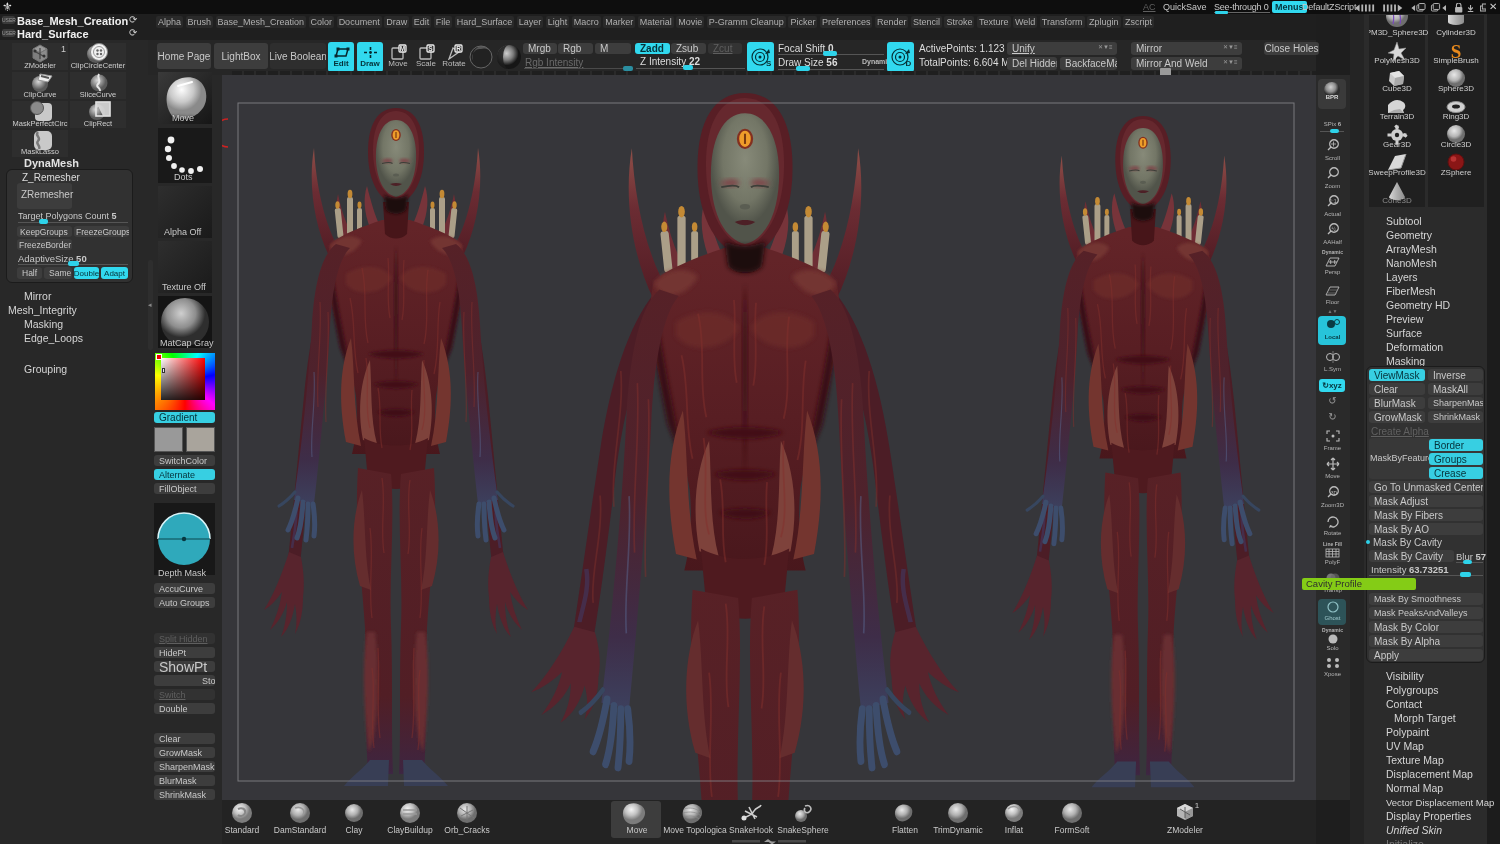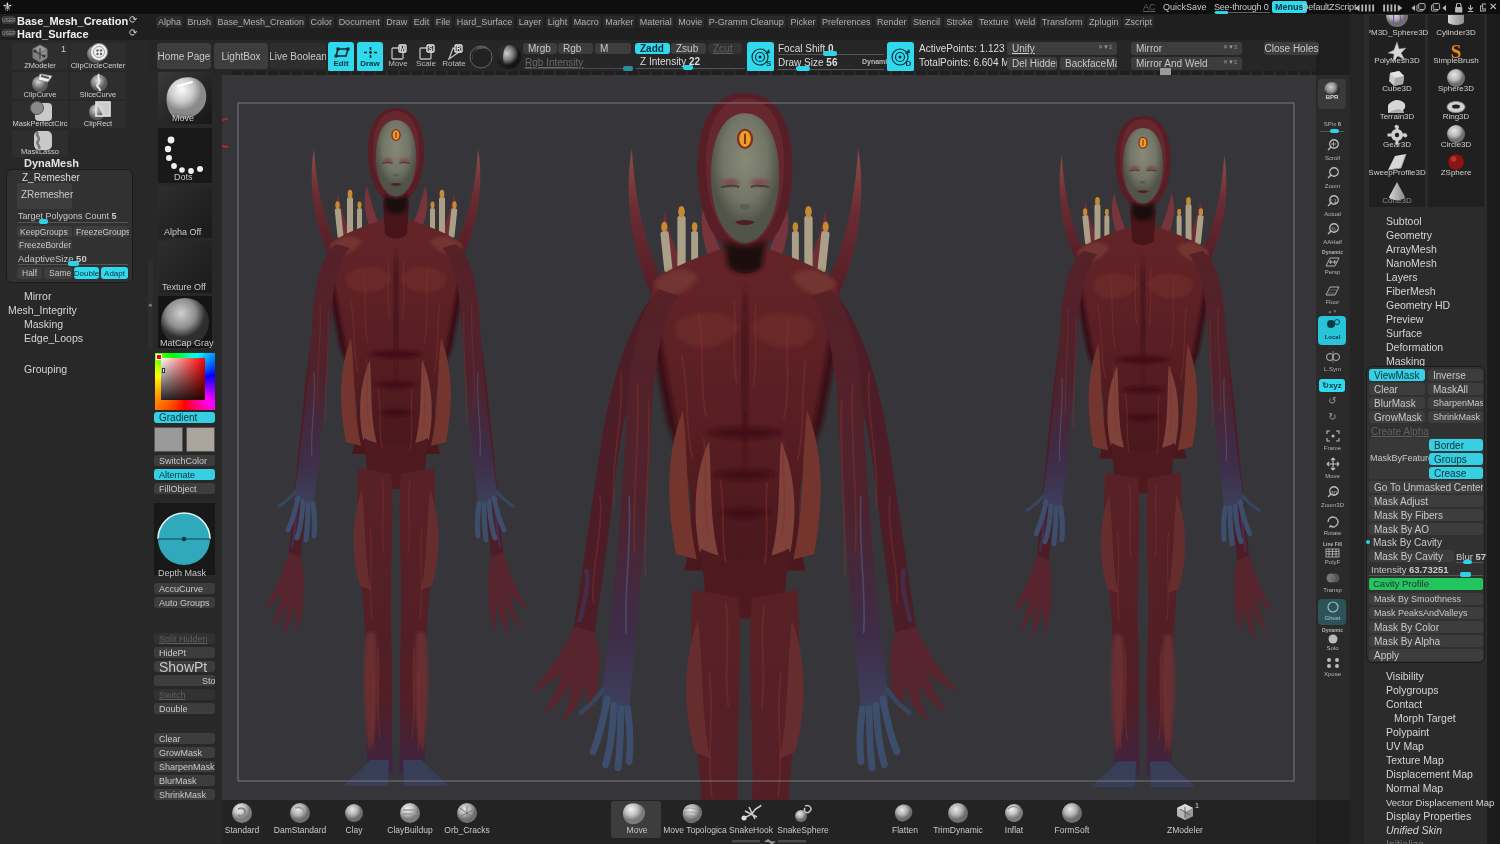--- a/index.html
+++ b/index.html
@@ -868,21 +868,21 @@
   <div class="btn left" style="left:1369px;top:523px;width:114px;height:12px;">Mask By AO</div>
   <div class="abs" style="left:1366px;top:540px;width:4px;height:4px;border-radius:50%;background:#2ed3ea;"></div>
   <div class="lbl" style="left:1373px;top:537px;font-size:10px;">Mask By Cavity</div>
   <div class="btn left" style="left:1369px;top:550px;width:85px;height:12px;">Mask By Cavity</div>
   <div class="lbl" style="left:1456px;top:551px;font-size:9.5px;">Blur <b>57</b></div>
   <div class="abs" style="left:1456px;top:562px;width:27px;height:1px;background:#555;"></div>
   <div class="abs" style="left:1463px;top:560px;width:9px;height:4px;background:#2ed3ea;border-radius:2px;"></div>
   <div class="lbl" style="left:1371px;top:564px;font-size:9.5px;">Intensity <b>63.73251</b></div>
   <div class="abs" style="left:1369px;top:575px;width:114px;height:1px;background:#555;"></div>
   <div class="abs" style="left:1460px;top:572px;width:11px;height:5px;background:#2ed3ea;border-radius:2px;"></div>
-  <div class="abs" style="left:1369px;top:578px;width:114px;height:12px;background:#22c55e;border-radius:2px;color:#2e2e2e;font-size:9.5px;padding-left:4px;">Cavity Profile</div>
+  <div class="abs" style="left:1302px;top:578px;width:114px;height:12px;background:#84cc16;border-radius:2px;color:#2e2e2e;font-size:9.5px;padding-left:4px;">Cavity Profile</div>
   <div class="btn left" style="left:1369px;top:593px;width:114px;height:12px;font-size:9px;">Mask By Smoothness</div>
   <div class="btn left" style="left:1369px;top:607px;width:114px;height:12px;font-size:9px;">Mask PeaksAndValleys</div>
   <div class="btn left" style="left:1369px;top:621px;width:114px;height:12px;">Mask By Color</div>
   <div class="btn left" style="left:1369px;top:635px;width:114px;height:12px;">Mask By Alpha</div>
   <div class="btn left" style="left:1369px;top:649px;width:114px;height:12px;">Apply</div>
 
   <div class="sect" style="left:1386px;top:670px;">Visibility</div>
   <div class="sect" style="left:1386px;top:684px;">Polygroups</div>
   <div class="sect" style="left:1386px;top:698px;">Contact</div>
   <div class="sect" style="left:1386px;top:712px;padding-left:8px;">Morph Target</div>

